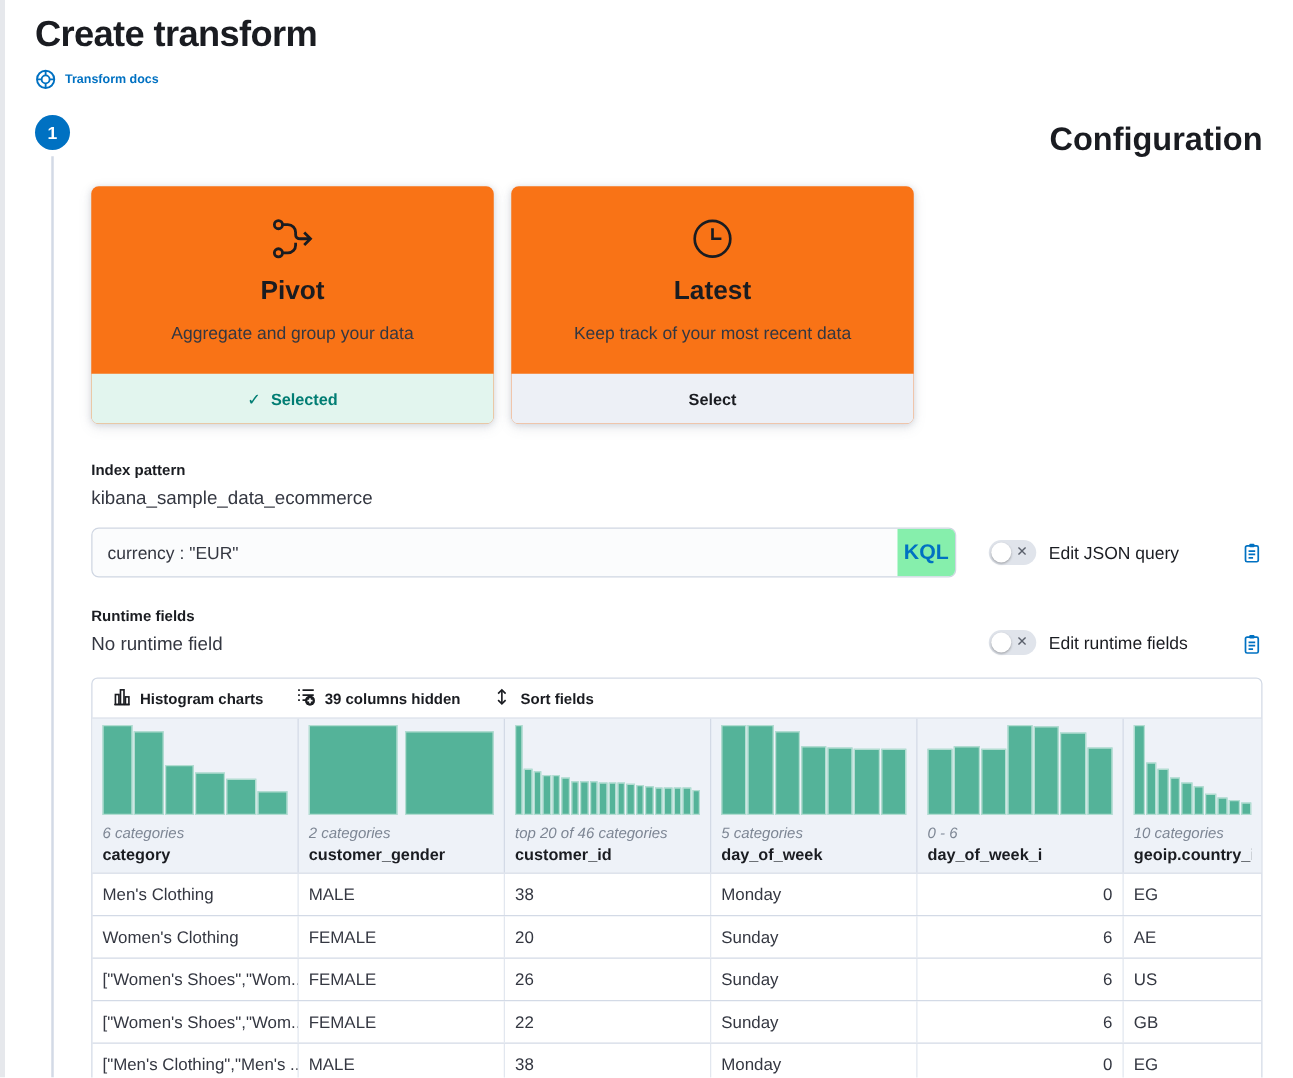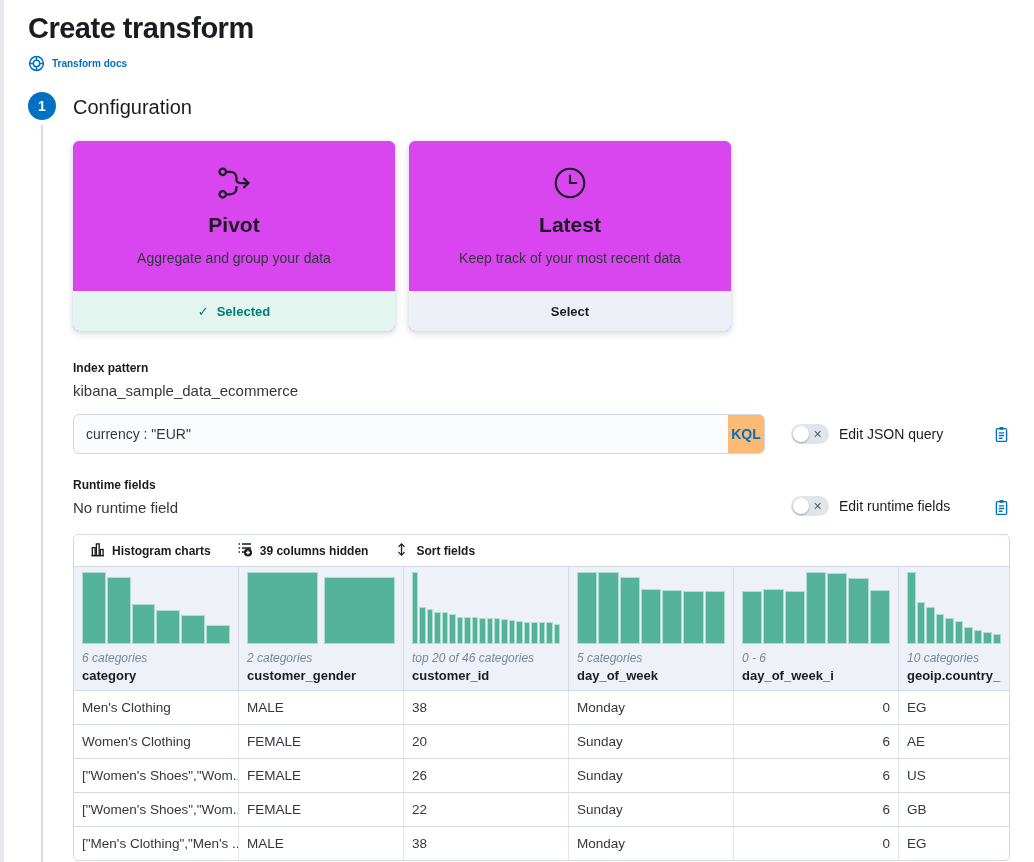--- a/index.html
+++ b/index.html
@@ -19,43 +19,43 @@
   .page-title{font-size:29px;font-weight:800;color:var(--heading);margin:2px 0 0;letter-spacing:-.5px;}
   .docs-link{display:flex;align-items:center;gap:7px;color:var(--accent);font-size:10px;font-weight:700;margin-top:10px;cursor:pointer;}
   .docs-link svg{display:block;}
 
   .step{display:flex;margin-top:20px;flex:1;min-height:0;}
   .step-rail{width:28px;display:flex;flex-direction:column;align-items:center;flex-shrink:0;}
   .step-badge{width:28px;height:28px;border-radius:50%;background:var(--accent);color:#fff;
     font-size:14px;font-weight:600;display:flex;align-items:center;justify-content:center;flex-shrink:0;}
   .step-line{width:2px;flex:1;background:var(--border);margin-top:5px;}
   .step-body{flex:1;margin-left:17px;min-width:0;padding-bottom:4px;}
-  .step-title{font-size:20px;font-weight:400;color:var(--heading);margin:4px 0 0;}
+  .step-title{font-size:26px;font-weight:700;color:var(--heading);margin:4px 0 0;text-align:right;}
 
   .cards{display:flex;gap:14px;margin-top:22px;}
-  .card{width:322px;height:190px;background:#d946ef;border-radius:6px;overflow:hidden;cursor:pointer;
+  .card{width:322px;height:190px;background:#f97316;border-radius:6px;overflow:hidden;cursor:pointer;
     box-shadow:0 1px 5px rgba(104,115,135,.22), 0 3px 10px rgba(104,115,135,.14);
     display:flex;flex-direction:column;}
   .card-top{flex:1;display:flex;flex-direction:column;align-items:center;padding-top:22px;}
   .card-icon{height:40px;display:flex;align-items:center;}
   .card-title{font-size:21px;font-weight:800;color:var(--heading);margin-top:10px;}
   .card-desc{font-size:14px;color:var(--text);margin-top:13px;}
   .card-footer{height:40px;display:flex;align-items:center;justify-content:center;font-size:13px;font-weight:700;gap:8px;}
   .card-footer.selected{background:var(--success-bg);color:var(--success);}
   .card-footer.default{background:#edf0f6;color:var(--heading);}
   .check-glyph{font-size:13px;font-weight:400;}
 
   .field-label{font-size:12px;font-weight:700;color:var(--heading);}
   .field-value{font-size:15px;color:var(--text);margin-top:7px;}
   .index-pattern{margin-top:30px;}
 
   .query-row{display:flex;align-items:center;margin-top:15px;}
   .query-bar{width:692px;height:40px;display:flex;border:1px solid #cfd6e2;border-radius:6px;overflow:hidden;background:#fbfcfd;flex-shrink:0;}
   .query-input{flex:1;display:flex;align-items:center;padding:0 12px;font-size:14px;color:var(--text);}
-  .kql-badge{width:36px;background:#fdba74;color:var(--accent);font-weight:700;font-size:14px;
+  .kql-badge{width:46px;background:#86efac;color:var(--accent);font-weight:700;font-size:17px;
     display:flex;align-items:center;justify-content:center;cursor:pointer;}
   .toggle-group{display:flex;align-items:center;margin-left:26px;}
   .switch{width:38px;height:20px;border-radius:10px;background:#e0e4eb;display:flex;align-items:center;cursor:pointer;flex-shrink:0;}
   .switch .knob{width:16px;height:16px;background:#fff;border-radius:50%;margin-left:2px;box-shadow:0 1px 2px rgba(0,0,0,.3);}
   .switch .x{margin-left:4px;font-size:11px;color:#5a606b;line-height:1;}
   .toggle-label{margin-left:10px;font-size:14px;color:var(--heading);}
   .copy-btn{margin-left:auto;cursor:pointer;display:flex;}
 
   .runtime-row{display:flex;align-items:flex-end;margin-top:24px;}
   .runtime-left{width:692px;flex-shrink:0;}

